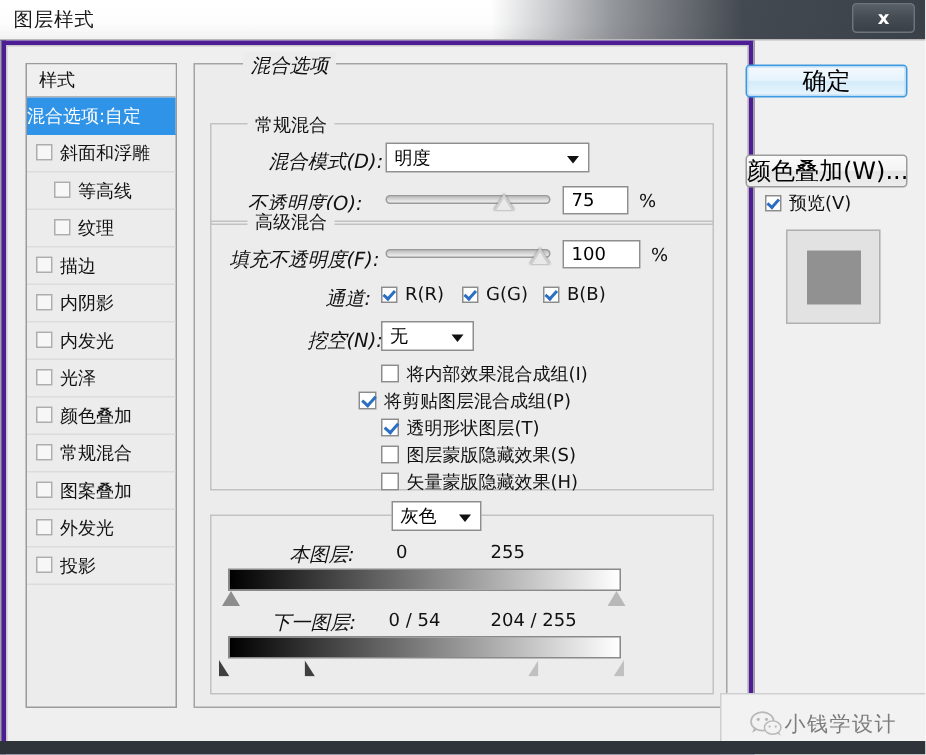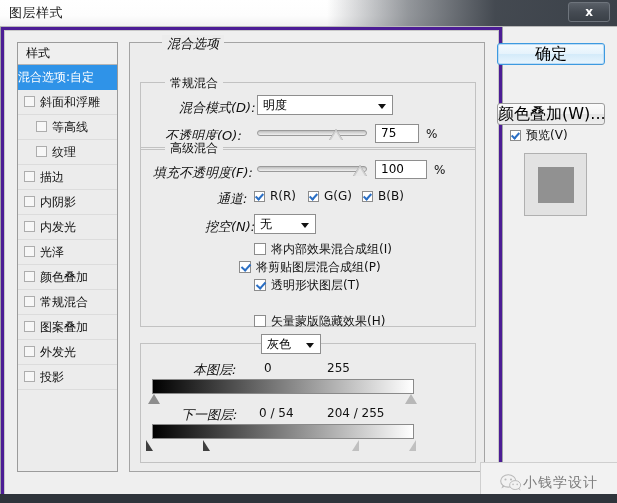--- a/index.html
+++ b/index.html
@@ -407,20 +407,23 @@
 
           <div class="cbrow" style="left:113px; top:93px;">
             <span class="cb"></span><span>将内部效果混合成组(I)</span>
           </div>
           <div class="cbrow" style="left:98px; top:111px;">
             <span class="cb on"></span><span>将剪贴图层混合成组(P)</span>
           </div>
           <div class="cbrow" style="left:113px; top:129px;">
             <span class="cb on"></span><span>透明形状图层(T)</span>
           </div>
+          <div class="cbrow" style="left:113px; top:147px;">
+            <span class="cb"></span><span>图层蒙版隐藏效果(S)</span>
+          </div>
           <div class="cbrow" style="left:113px; top:165px;">
             <span class="cb"></span><span>矢量蒙版隐藏效果(H)</span>
           </div>
         </div>
 
         <div class="group" id="grp-band">
           <div class="combo" style="left:120px; top:-10px; width:60px; background:#ffffff;">
             <span>灰色</span>
             <span class="arrow"></span>
           </div>

